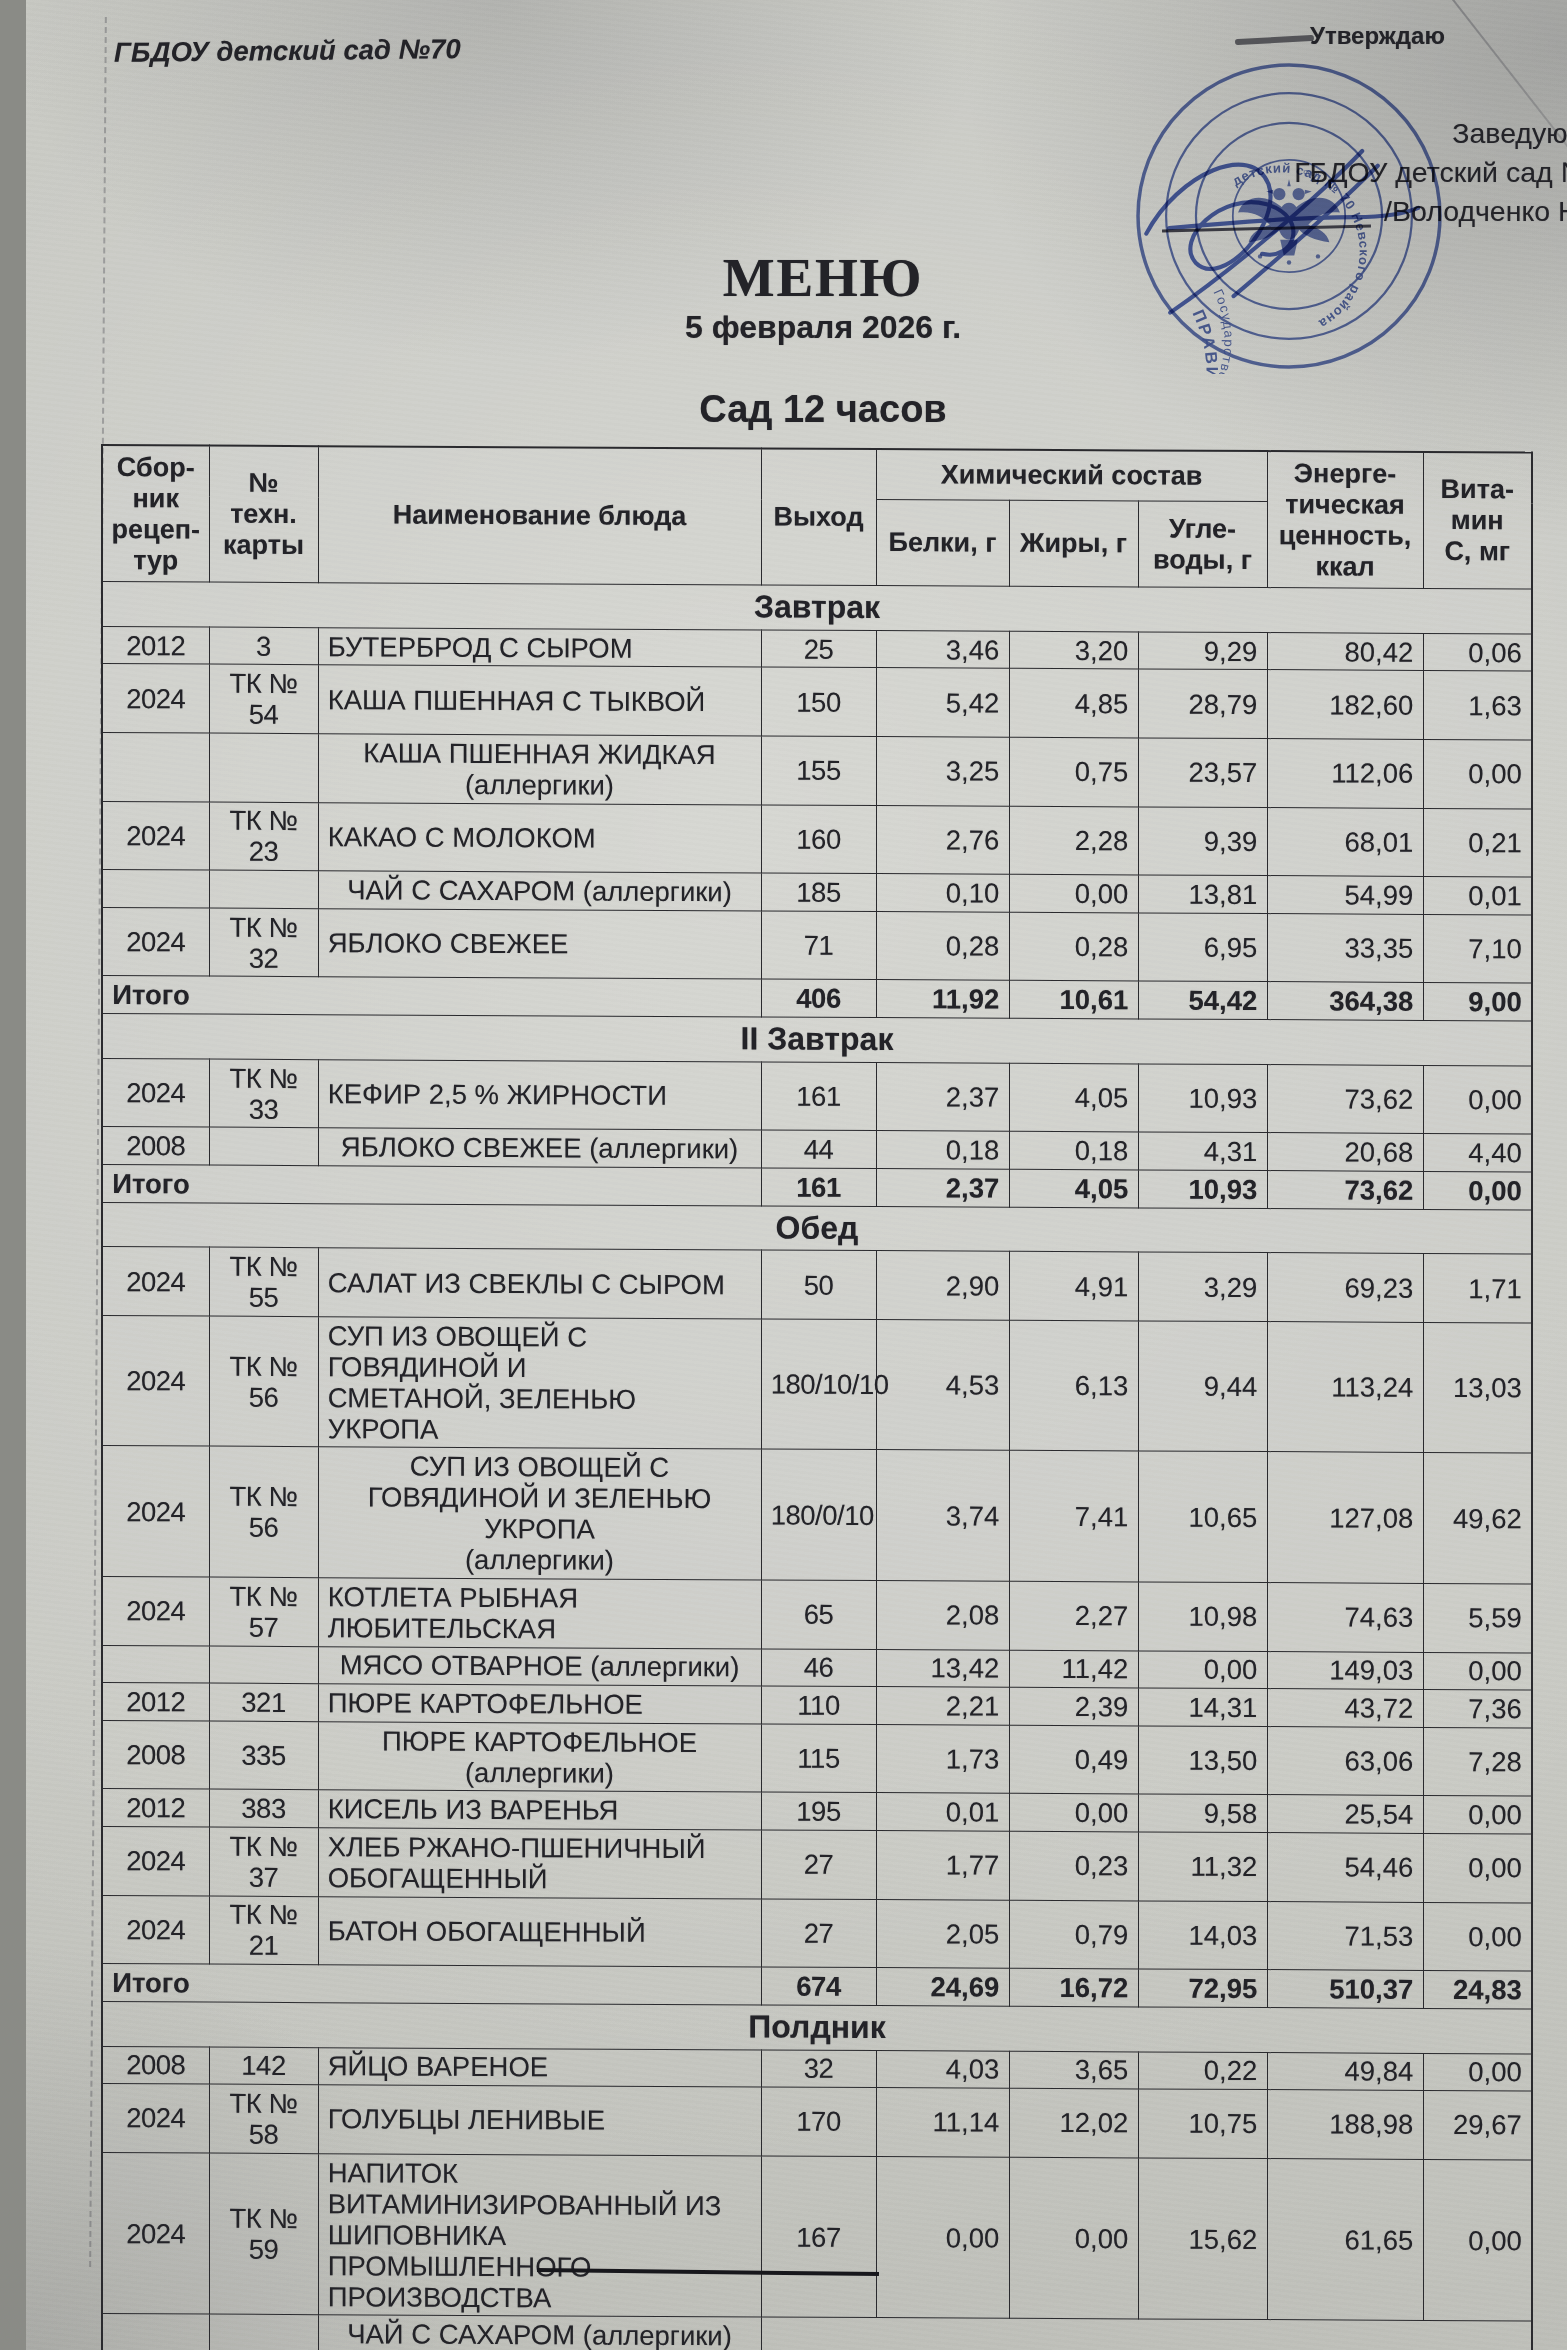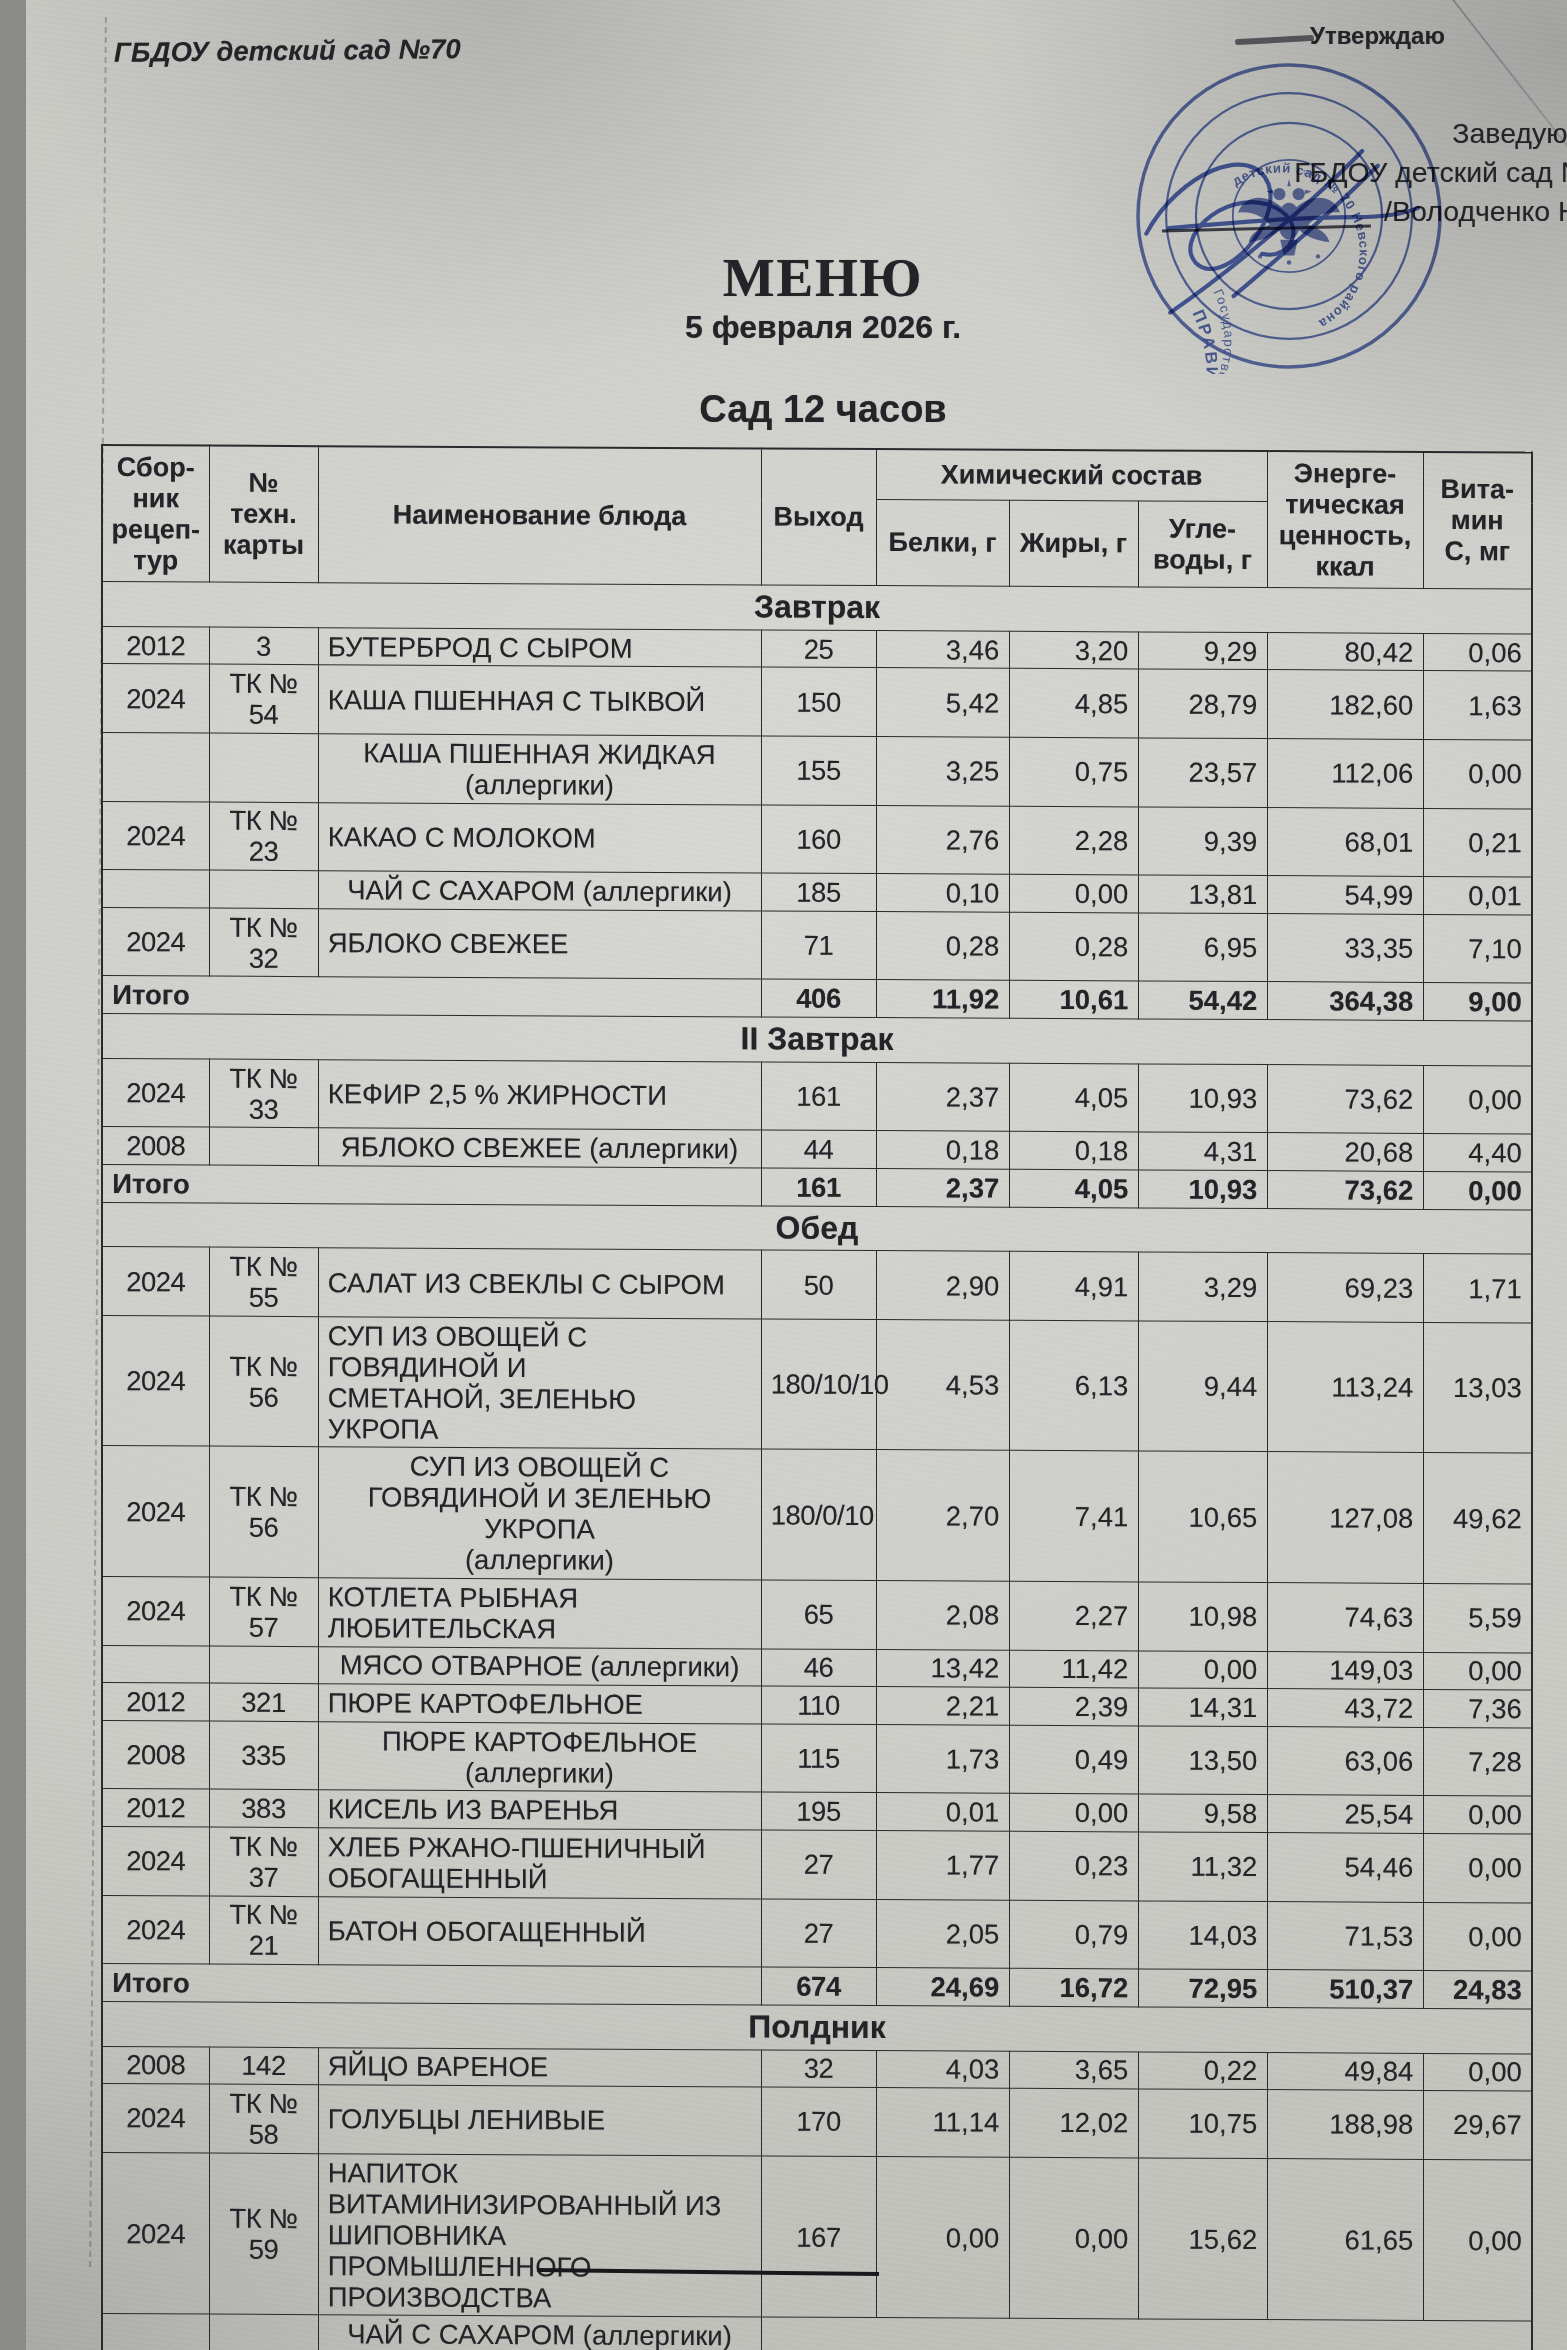--- a/index.html
+++ b/index.html
@@ -301,21 +301,21 @@
             <td class="c-num">113,24</td>
             <td class="c-num">13,03</td>
           </tr>
           <tr>
             <td class="c-center c-small">2024</td>
             <td class="c-center c-small">ТК № 56</td>
             <td class="c-name c-center">СУП ИЗ ОВОЩЕЙ С
 ГОВЯДИНОЙ И ЗЕЛЕНЬЮ УКРОПА
 (аллергики)</td>
             <td class="c-center c-small">180/0/10</td>
-            <td class="c-num">2,70</td>
+            <td class="c-num">3,74</td>
             <td class="c-num">7,41</td>
             <td class="c-num">10,65</td>
             <td class="c-num">127,08</td>
             <td class="c-num">49,62</td>
           </tr>
           <tr>
             <td class="c-center c-small">2024</td>
             <td class="c-center c-small">ТК № 57</td>
             <td class="c-name">КОТЛЕТА РЫБНАЯ
 ЛЮБИТЕЛЬСКАЯ</td>

